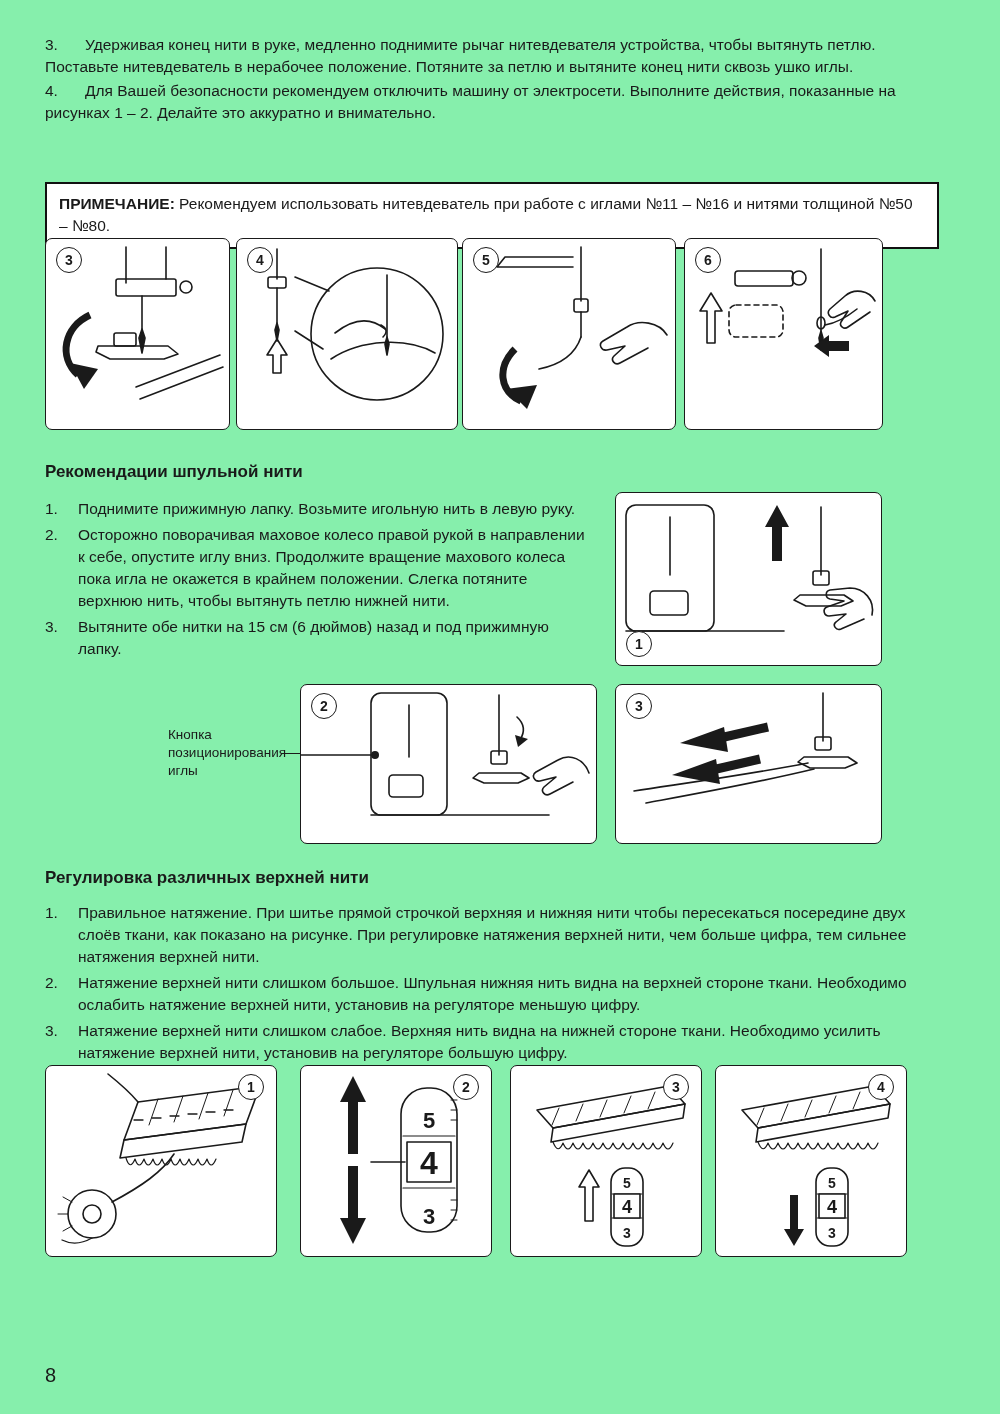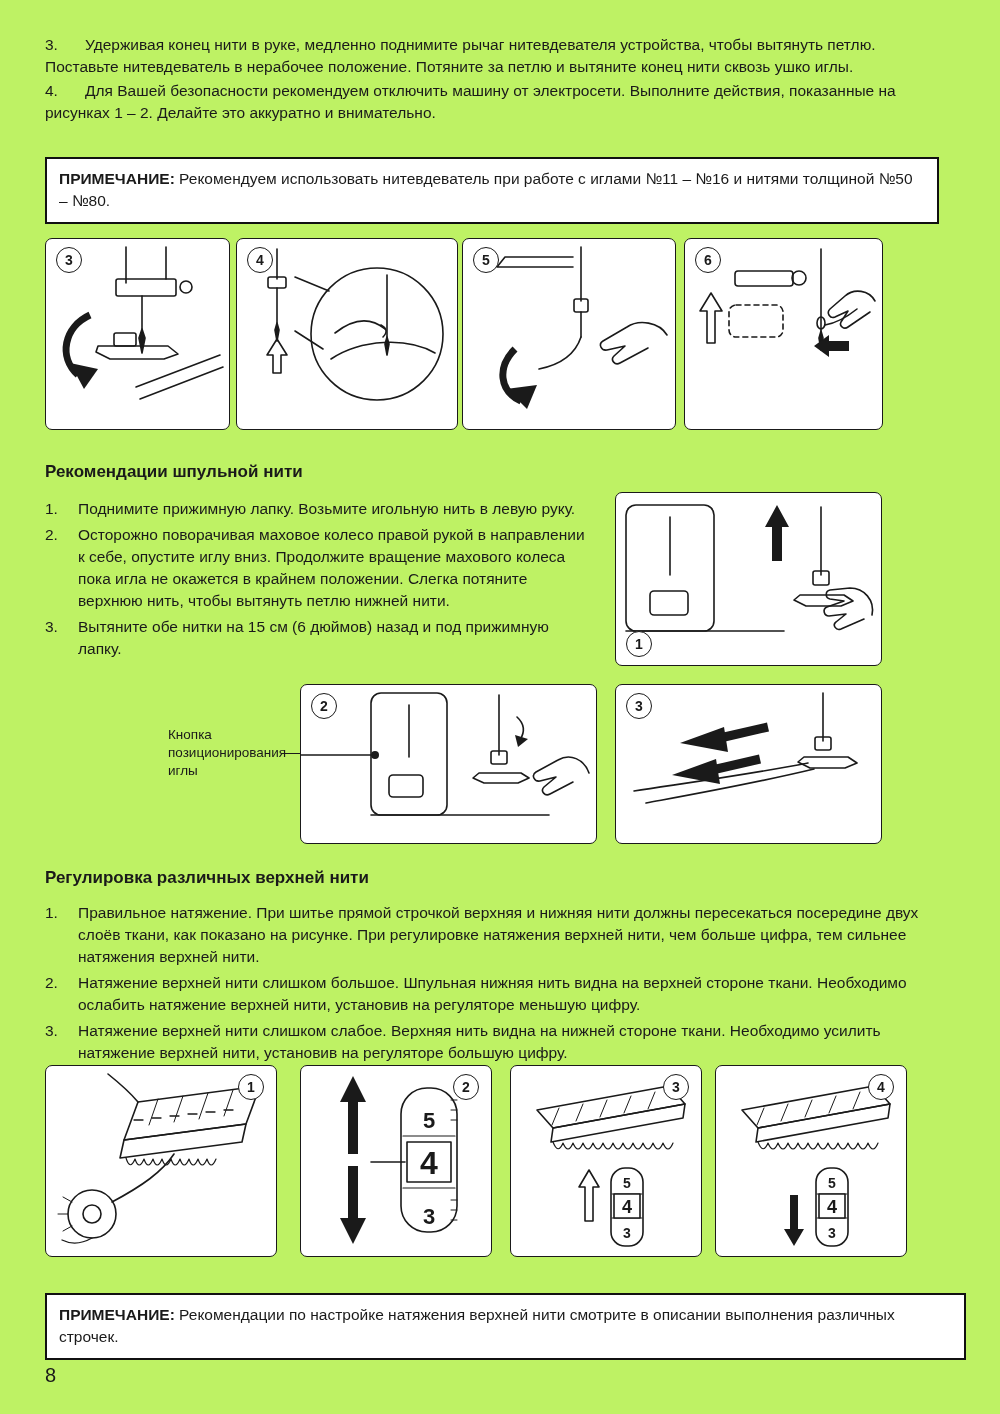--- a/index.html
+++ b/index.html
@@ -1,16 +1,16 @@
 <!DOCTYPE html>
 <html><head>
 <meta charset="utf-8">
 <style>
   html,body{margin:0;padding:0;background:#ffffff;}
-  .page{position:relative;width:1000px;height:1414px;background:#bef264;font-family:"Liberation Sans",sans-serif;color:#1a1a1a;overflow:hidden;text-decoration:underline;}
+  .page{position:relative;width:1000px;height:1414px;background:#86efac;font-family:"Liberation Sans",sans-serif;color:#1a1a1a;overflow:hidden;text-decoration:underline;}
   .intro{position:absolute;}
   .intro p{font-size:15.5px;line-height:1.4;margin:0 0 3px 0;}
   .pnum{display:inline-block;min-width:40px;}
   .notebox{position:absolute;border:2px solid #111;padding:9px 12px;font-size:15.5px;line-height:1.45;background:#fff;}
   .notebox b{font-weight:700;}
   .figbox{position:absolute;border:1.6px solid #1a1a1a;border-radius:7px;background:#fff;}
   .figbox svg{position:absolute;left:0;top:0;width:100%;height:100%;}
   .fignum{position:absolute;width:24px;height:24px;border:1.6px solid #1a1a1a;border-radius:50%;display:flex;align-items:center;justify-content:center;font-size:14px;font-weight:700;background:#fff;z-index:2;}
   .sectitle{position:absolute;font-size:17px;font-weight:700;margin:0;}
   .ilist{position:absolute;}
@@ -26,21 +26,21 @@
 </head>
 <body>
 
 <div class="page">
 
   <div class="intro" style="left:45px;top:34px;width:864px;">
     <p><span class="pnum">3.</span><span>Удерживая конец нити в руке, медленно поднимите рычаг нитевдевателя устройства, чтобы вытянуть петлю. Поставьте нитевдеватель в нерабочее положение. Потяните за петлю и вытяните конец нити сквозь ушко иглы.</span></p>
     <p><span class="pnum">4.</span><span>Для Вашей безопасности рекомендуем отключить машину от электросети. Выполните действия, показанные на рисунках 1 – 2. Делайте это аккуратно и внимательно.</span></p>
   </div>
 
-  <div class="notebox" style="left:45px;top:157px;width:866px;">
+  <div class="notebox" style="left:45px;top:182px;width:866px;">
     <b>ПРИМЕЧАНИЕ:</b>
     <span>Рекомендуем использовать нитевдеватель при работе с иглами №11 – №16 и нитями толщиной №50 – №80.</span>
   </div>
 
   <div class="figbox" style="left:45px;top:238px;width:183px;height:190px;">
     <div class="fignum" style="left:10px;top:8px;">3</div>
     <svg viewBox="0 0 183 190">
       <g fill="none" stroke="#1a1a1a" stroke-width="1.6" stroke-linecap="round" stroke-linejoin="round">
         <path d="M80 8 V44 M120 8 V40"></path>
         <rect x="70" y="40" width="60" height="17" rx="2"></rect>
@@ -183,21 +183,21 @@
       <path d="M100 74 L56 90 L104 99 Z" fill="#1a1a1a"></path>
     </svg>
   </div>
 
 
   <h2 class="sectitle" style="left:45px;top:868px;">Регулировка различных верхней нити</h2>
 
   <div class="ilist" style="left:45px;top:902px;width:880px;">
     <p class="li">
         <span class="linum">1.</span>
-        <span class="litext">Правильное натяжение. При шитье прямой строчкой верхняя и нижняя нити должны пересекаться посередине двух слоёв ткани, как показано на рисунке. При регулировке натяжения верхней нити, чем больше цифра, тем сильнее натяжения верхней нити.</span>
+        <span class="litext">Правильное натяжение. При шитье прямой строчкой верхняя и нижняя нити чтобы пересекаться посередине двух слоёв ткани, как показано на рисунке. При регулировке натяжения верхней нити, чем больше цифра, тем сильнее натяжения верхней нити.</span>
       </p>
     <p class="li">
         <span class="linum">2.</span>
         <span class="litext">Натяжение верхней нити слишком большое. Шпульная нижняя нить видна на верхней стороне ткани. Необходимо ослабить натяжение верхней нити, установив на регуляторе меньшую цифру.</span>
       </p>
     <p class="li">
         <span class="linum">3.</span>
         <span class="litext">Натяжение верхней нити слишком слабое. Верхняя нить видна на нижней стороне ткани. Необходимо усилить натяжение верхней нити, установив на регуляторе большую цифру.</span>
       </p>
   </div>
@@ -270,20 +270,16 @@
         <path d="M101 128 H131 M101 152 H131" stroke-width="1"></path>
         <rect x="103" y="128" width="26" height="24" fill="#fff"></rect>
       </g>
       <path d="M78 180 l10 -17 h-6 v-34 h-8 v34 h-6 z" fill="#1a1a1a"></path>
       <text x="116" y="122" text-anchor="middle" font-size="14" font-weight="bold" fill="#1a1a1a">5</text>
       <text x="116" y="147" text-anchor="middle" font-size="18" font-weight="bold" fill="#1a1a1a">4</text>
       <text x="116" y="172" text-anchor="middle" font-size="14" font-weight="bold" fill="#1a1a1a">3</text>
     </svg>
   </div>
 
-  <div class="notebox" style="left:45px;top:1293px;width:893px;">
-    <b>ПРИМЕЧАНИЕ:</b>
-    <span>Рекомендации по настройке натяжения верхней нити смотрите в описании выполнения различных строчек.</span>
-  </div>
 
   <div class="pageno" style="left:45px;top:1364px;">8</div>
 
 </div>
 
 </body></html>

